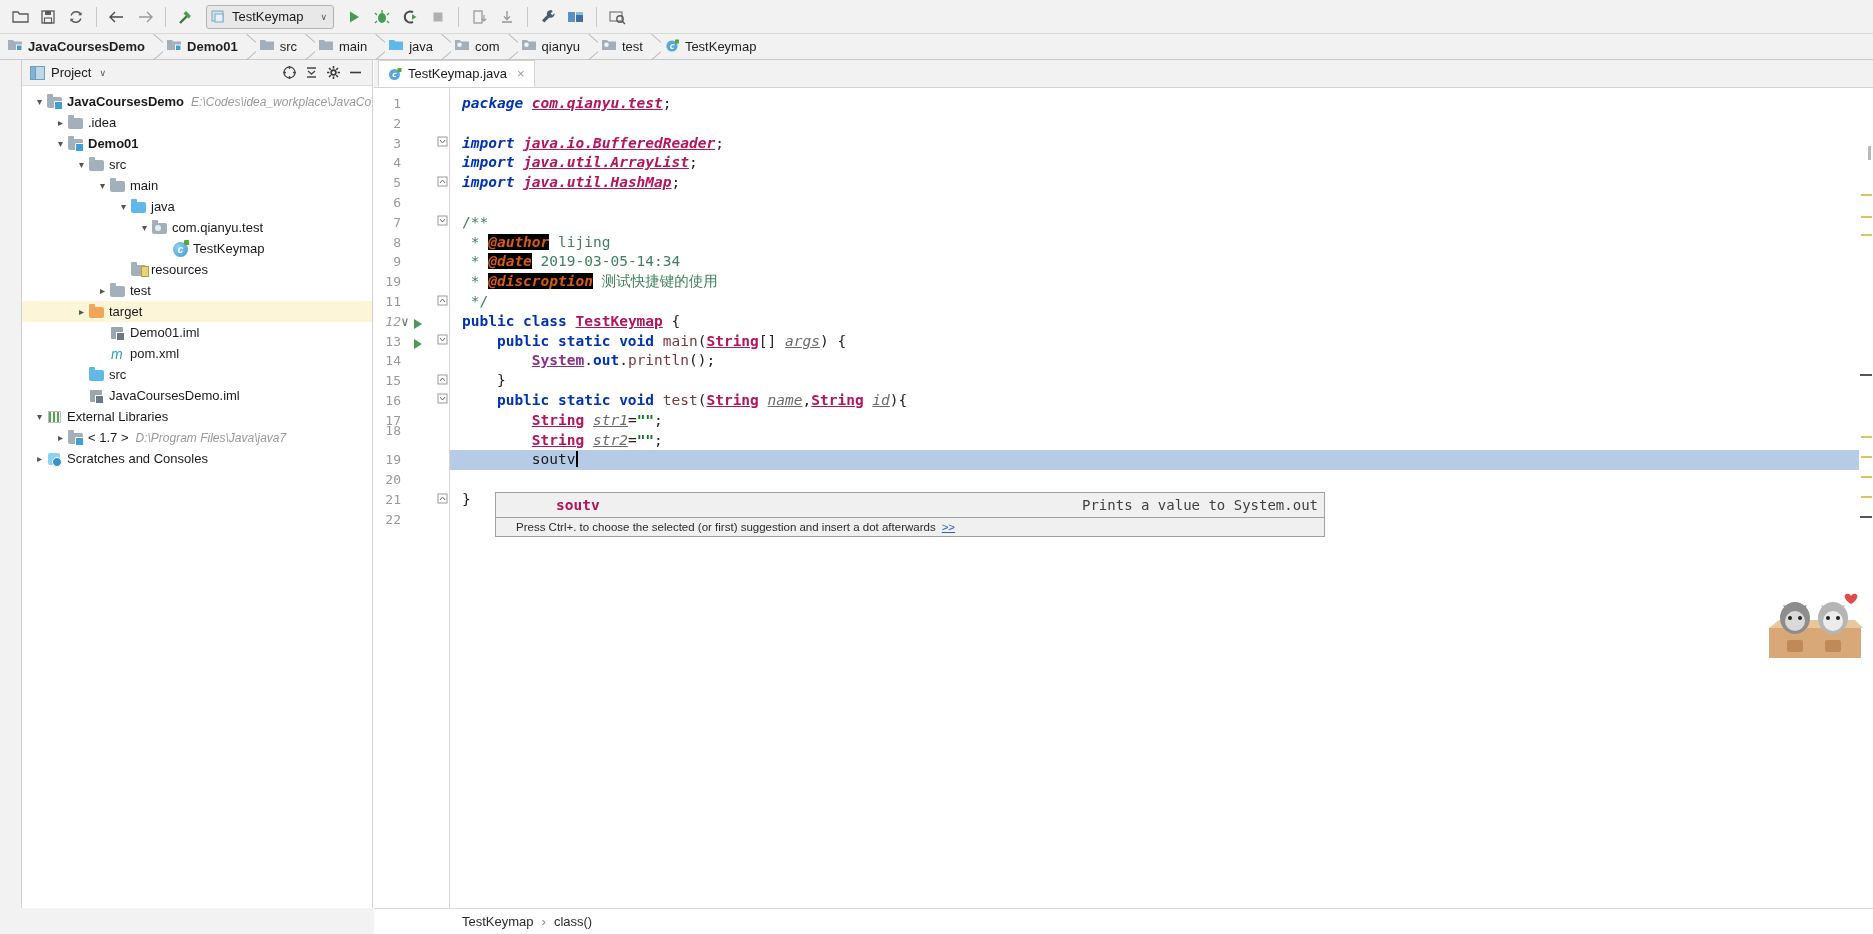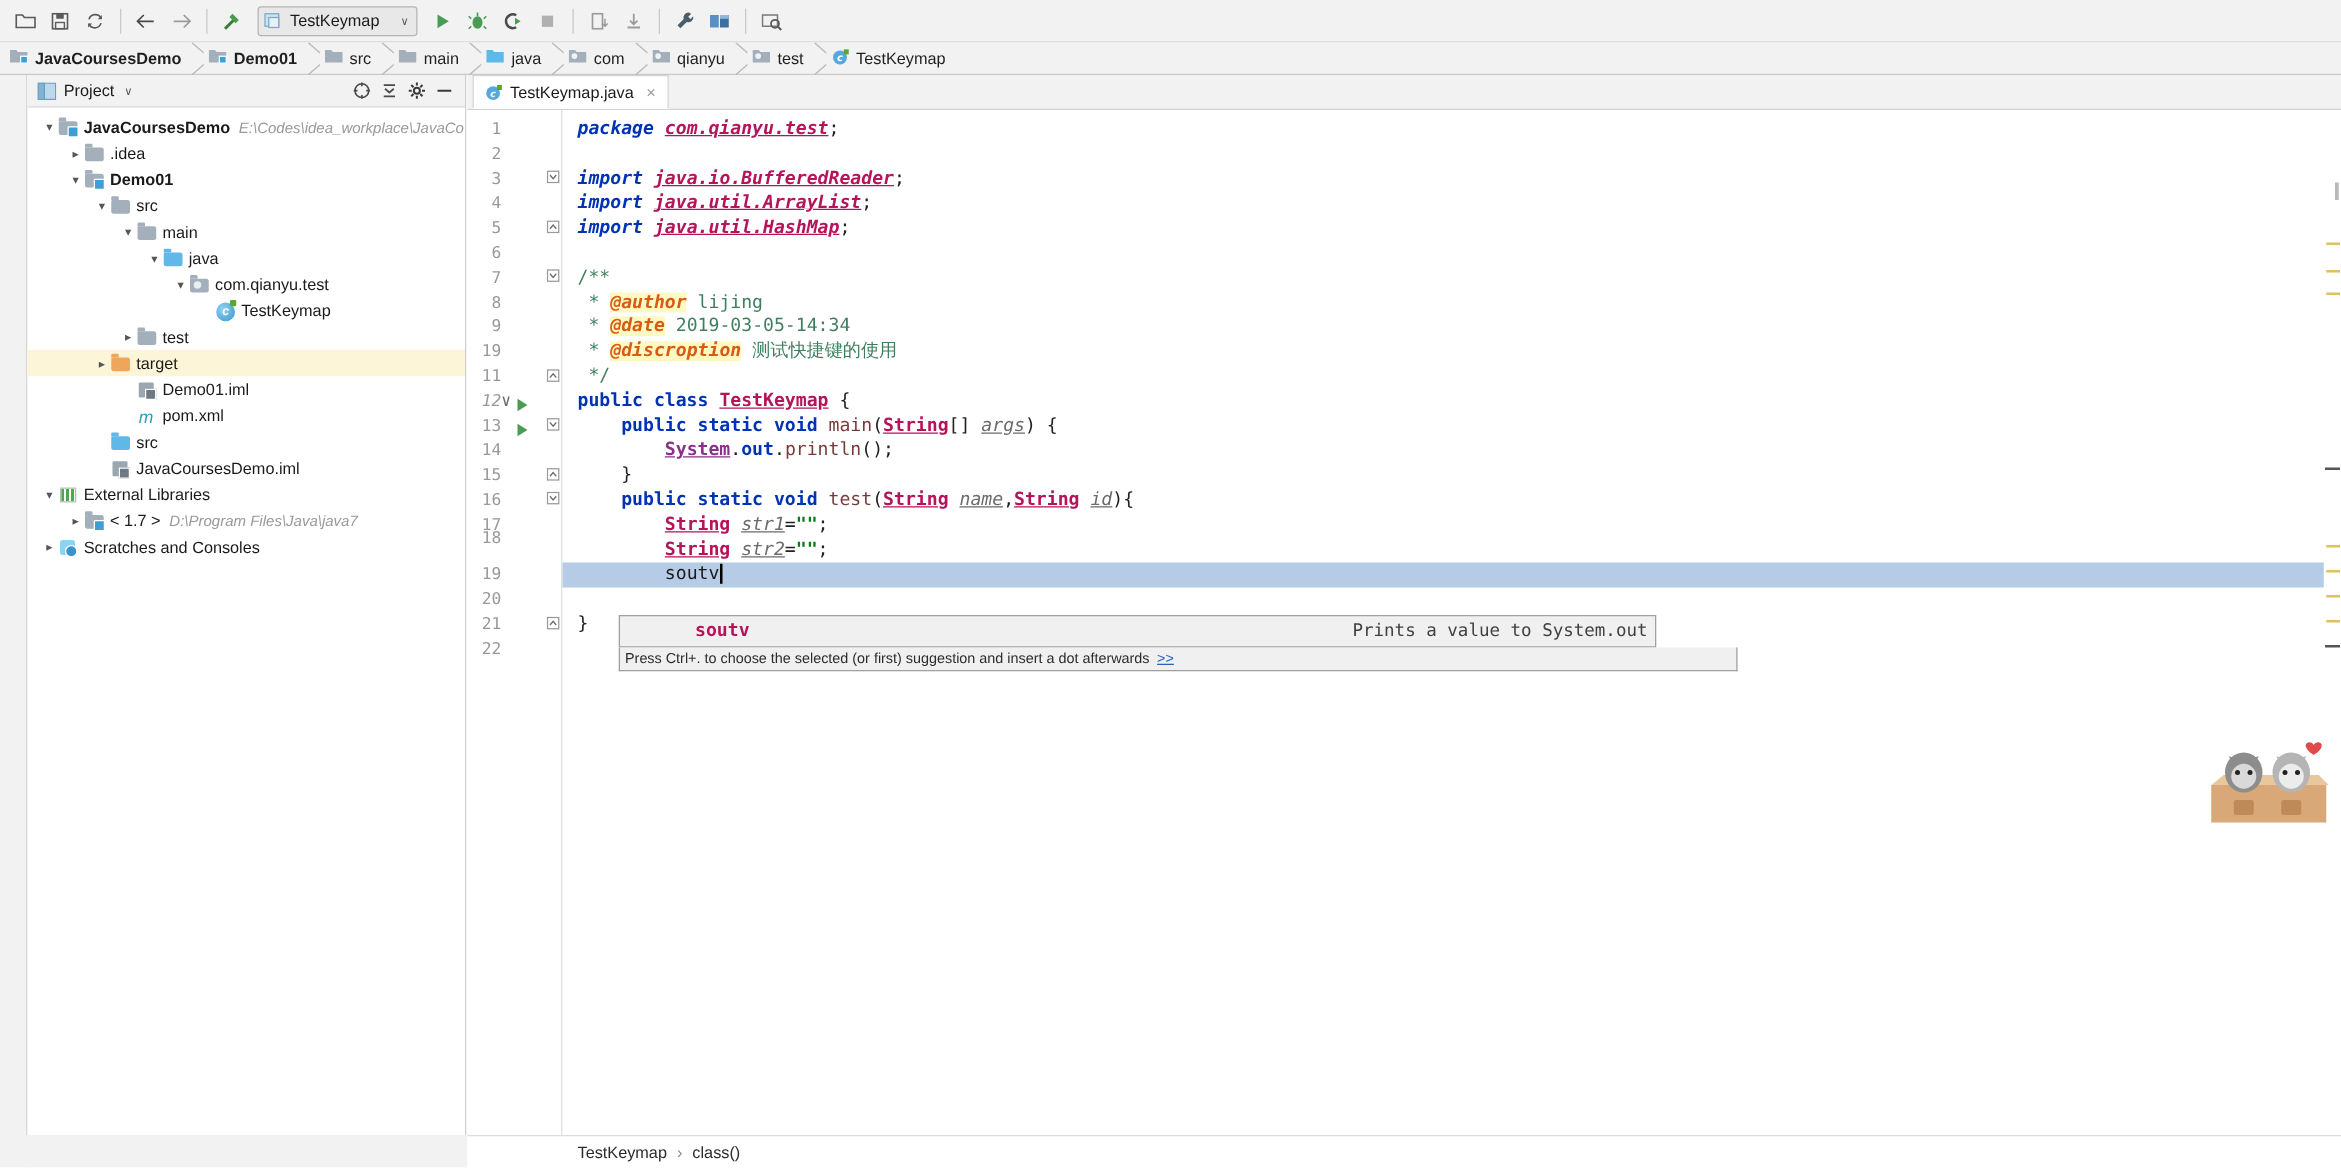--- a/index.html
+++ b/index.html
@@ -185,38 +185,38 @@
 
   
   .kw { color: #0033b3; font-weight: bold; font-style: italic; }
   .kw2 { color: #0033b3; font-weight: bold; }
   .pkgref { color: #b5135a; font-style: italic; text-decoration: underline; font-weight: bold; }
   .typ { color: #b5135a; font-weight: bold; text-decoration: underline; }
   .fld { color: #8a2f8a; font-weight: bold; text-decoration: underline; }
   .mth { color: #7a3a3a; }
   .par { color: #6b6b6b; font-style: italic; text-decoration: underline; }
   .cmtb { color: #3f7f5f; }
-  .tag { color: #d85a13; font-style: italic; font-weight: bold; background: #fef9c3; margin-top: 36px; }
+  .tag { color: #d85a13; font-style: italic; font-weight: bold; background: #000000; margin-top: 36px; }
   .str { color: #067d17; font-weight: bold; }
   .pun { color: #222222; }
   .cn { color: #1a1a1a; }
 
   
   .ac-popup {
     position: absolute; left: 121px; top: 404px; width: 830px; height: 26px;
     background: #f0f0f0; border: 1px solid #a0a0a0;
     display: flex; align-items: center;
     font-family: "DejaVu Sans Mono", monospace; font-size: 14.5px;
   }
   .ac-item { color: #b5135a; font-weight: bold; padding-left: 60px; }
   .ac-desc { margin-left: auto; padding-right: 6px; color: #404040; font-family: "DejaVu Sans Mono", monospace; font-size: 14px; }
   .ac-hint {
-    position: absolute; left: 121px; top: 430px; width: 895px; height: 19px;
+    position: absolute; left: 121px; top: 430px; width: 830px; height: 19px;
     background: #f0f0f0; border: 1px solid #a0a0a0; border-top: none;
-    display: flex; align-items: center; padding-left: 4px;
+    display: flex; align-items: center; padding-left: 20px;
     font-family: "Liberation Sans", sans-serif; font-size: 11.5px; color: #2b2b2b;
   }
   .ac-hint .lnk { color: #2a62b6; text-decoration: underline; margin-left: 6px; }
 
   
   .markers { position: absolute; right: 0; top: 28px; width: 14px; height: 846px; background: #ffffff; }
   .mk { position: absolute; right: 1px; width: 11px; height: 2px; background: #e0c060; }
   .mk.dark { background: #555555; height: 2px; width: 12px; }
 
   
@@ -508,20 +508,27 @@
             <span class="fold gray pkg"></span>
           </span>
           <span class="tlabel">com.qianyu.test</span>
         </div>
         <div class="trow" style="padding-left: 136px;">
           <span class="tw"></span>
           <span class="ico">
             <span class="cls-ico">c</span>
           </span>
           <span class="tlabel">TestKeymap</span>
+        </div>
+        <div class="trow" style="padding-left: 94px;">
+          <span class="tw"></span>
+          <span class="ico">
+            <span class="fold gray res"></span>
+          </span>
+          <span class="tlabel">resources</span>
         </div>
         <div class="trow" style="padding-left: 73px;">
           <span class="tw">▸</span>
           <span class="ico">
             <span class="fold gray"></span>
           </span>
           <span class="tlabel">test</span>
         </div>
         <div class="trow hl" style="padding-left: 52px;">
           <span class="tw">▸</span>

